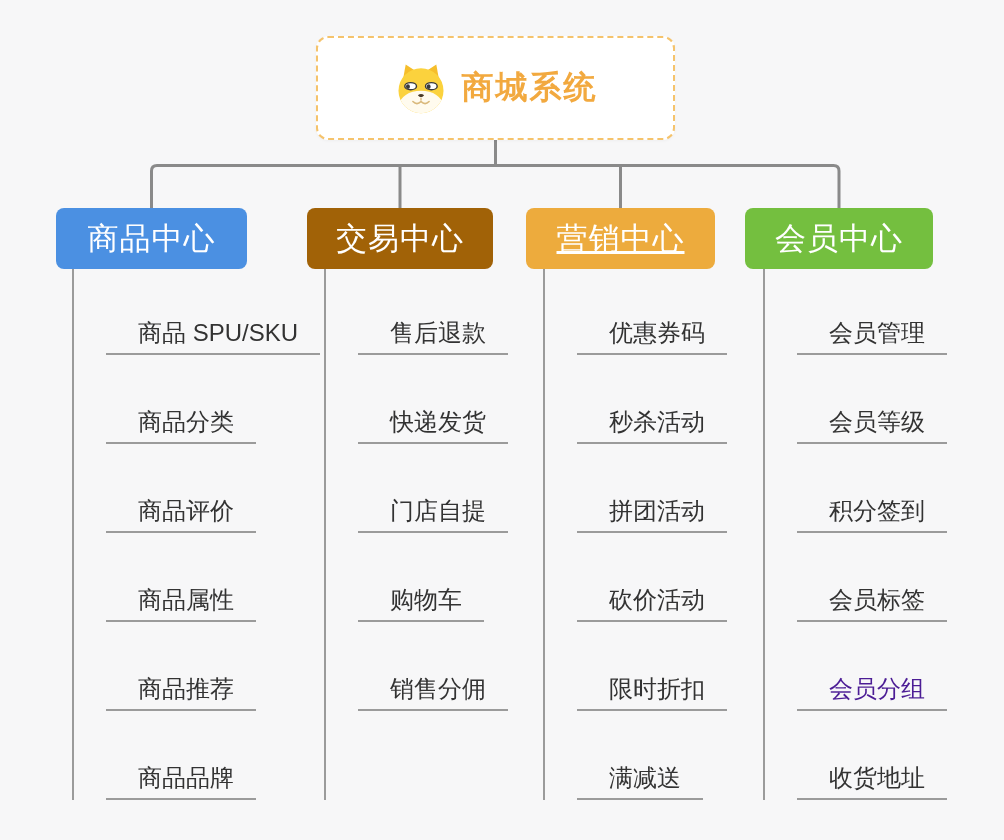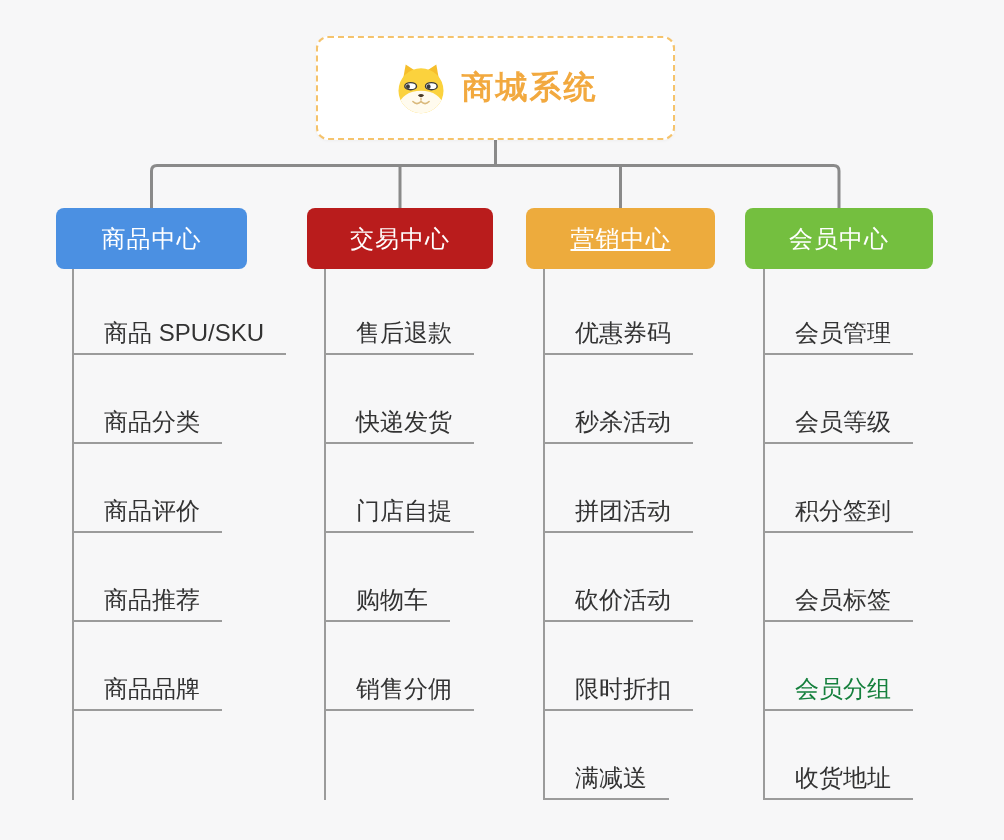--- a/index.html
+++ b/index.html
@@ -51,21 +51,21 @@
 
   
   .branch {
     position: absolute;
     top: 208px;
     height: 61px;
     border-radius: 8px;
     display: flex;
     align-items: center;
     justify-content: center;
-    font-size: 24px;
+    font-size: 31px;
     letter-spacing: 1px;
     white-space: nowrap;
     cursor: default;
   }
   .branch.b0 { left: 56px;  width: 191px; }
   .branch.b1 { left: 307px; width: 186px; }
   .branch.b2 { left: 526px; width: 189px; text-decoration: underline; }
   .branch.b3 { left: 745px; width: 188px; }
 
   
@@ -87,20 +87,21 @@
     width: 300px;
   }
   .col.c0 { left: 72px; }
   .col.c1 { left: 324px; }
   .col.c2 { left: 543px; }
   .col.c3 { left: 763px; }
   .leaf-row {
     height: 89px;
     display: flex;
     align-items: flex-end;
+    margin-left: 34px;
   }
   .leaf {
     display: inline-block;
     font-size: 24px;
     line-height: 1.15;
     padding: 0 22px 6px 32px;
     border-bottom: 2px solid #9B9B9B;
     white-space: nowrap;
     cursor: default;
   }
@@ -133,40 +134,43 @@
       <ellipse cx="15.5" cy="28.5" rx="2.2" ry="2.6" fill="#3A3A3A"></ellipse>
       <ellipse cx="38.5" cy="28.5" rx="2.2" ry="2.6" fill="#3A3A3A"></ellipse>
       <path d="M26.5 38 Q30 35.5 33.5 38 Q30 42.5 26.5 38 Z" fill="#4A3B2A"></path>
       <path d="M30 41 V44" stroke="#D9B97C" stroke-width="1.5" fill="none"></path>
       <path d="M21 45 Q25.5 49.5 30 45 Q34.5 49.5 39 45" stroke="#D9B97C" stroke-width="1.8" fill="none" stroke-linecap="round"></path>
     </svg>
     <span class="root-title" style="color: rgb(242, 169, 63);">商城系统</span>
   </div>
 
   <div class="branch b0" style="background: rgb(75, 144, 226); color: rgb(255, 255, 255);">商品中心</div>
-  <div class="branch b1" style="background: #b91c1c; color: rgb(255, 255, 255);">交易中心</div>
+  <div class="branch b1" style="background: #a16207; color: rgb(255, 255, 255);">交易中心</div>
   <div class="branch b2" style="background: rgb(237, 171, 61); color: rgb(255, 255, 255);">营销中心</div>
   <div class="branch b3" style="background: rgb(116, 191, 63); color: rgb(255, 255, 255);">会员中心</div>
 
   <div class="spine s0" style="background: rgb(155, 155, 155);"></div>
   <div class="spine s1" style="background: rgb(155, 155, 155);"></div>
   <div class="spine s2" style="background: rgb(155, 155, 155);"></div>
   <div class="spine s3" style="background: rgb(155, 155, 155);"></div>
 
   <div class="col c0">
     <div class="leaf-row">
         <span class="leaf" style="color: rgb(51, 51, 51); border-bottom-color: rgb(155, 155, 155);">商品 SPU/SKU</span>
       </div>
     <div class="leaf-row">
         <span class="leaf" style="color: rgb(51, 51, 51); border-bottom-color: rgb(155, 155, 155); text-align: right;">商品分类</span>
       </div>
     <div class="leaf-row">
         <span class="leaf" style="color: rgb(51, 51, 51); border-bottom-color: rgb(155, 155, 155);">商品评价</span>
       </div>
     <div class="leaf-row">
+        <span class="leaf" style="color: rgb(51, 51, 51); border-bottom-color: rgb(155, 155, 155);">商品属性</span>
+      </div>
+    <div class="leaf-row">
         <span class="leaf" style="color: rgb(51, 51, 51); border-bottom-color: rgb(155, 155, 155);">商品推荐</span>
       </div>
     <div class="leaf-row">
         <span class="leaf" style="color: rgb(51, 51, 51); border-bottom-color: rgb(155, 155, 155);">商品品牌</span>
       </div>
   </div>
 
   <div class="col c1">
     <div class="leaf-row">
         <span class="leaf" style="color: rgb(51, 51, 51); border-bottom-color: rgb(155, 155, 155);">售后退款</span>
@@ -213,20 +217,20 @@
     <div class="leaf-row">
         <span class="leaf" style="color: rgb(51, 51, 51); border-bottom-color: rgb(155, 155, 155);">会员等级</span>
       </div>
     <div class="leaf-row">
         <span class="leaf" style="color: rgb(51, 51, 51); border-bottom-color: rgb(155, 155, 155);">积分签到</span>
       </div>
     <div class="leaf-row">
         <span class="leaf" style="color: rgb(51, 51, 51); border-bottom-color: rgb(155, 155, 155);">会员标签</span>
       </div>
     <div class="leaf-row">
-        <span class="leaf" style="color: #15803d; border-bottom-color: rgb(155, 155, 155);">会员分组</span>
+        <span class="leaf" style="color: #4c1d95; border-bottom-color: rgb(155, 155, 155);">会员分组</span>
       </div>
     <div class="leaf-row">
         <span class="leaf" style="color: rgb(51, 51, 51); border-bottom-color: rgb(155, 155, 155);">收货地址</span>
       </div>
   </div>
 
 </div>
 
 </body></html>

